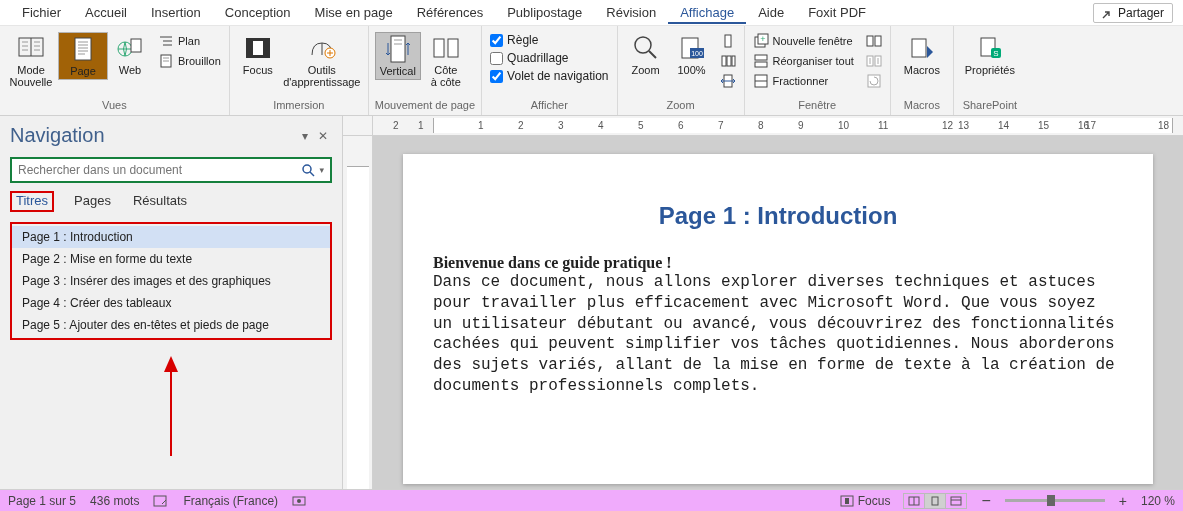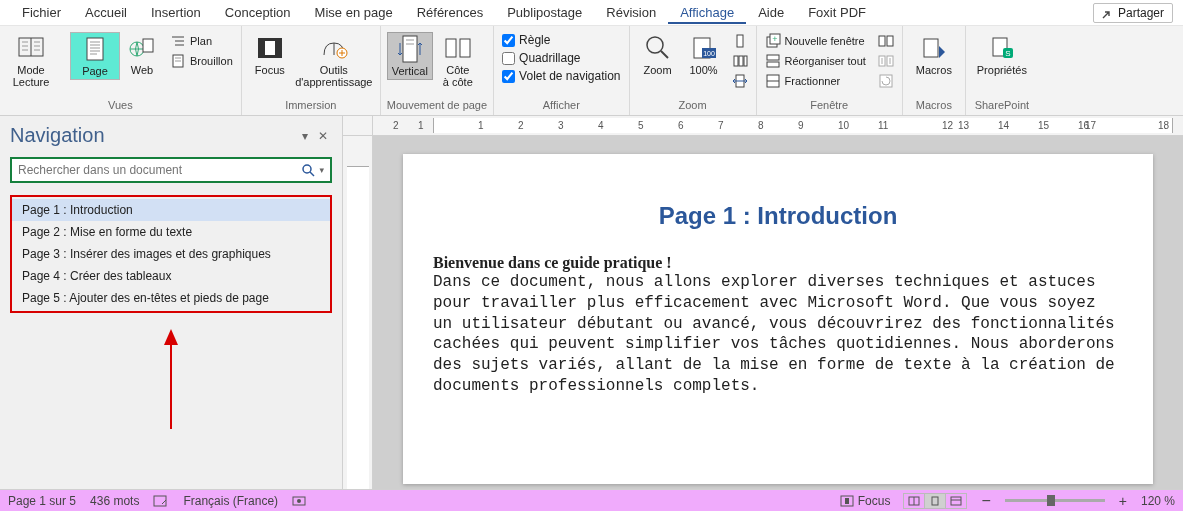--- a/index.html
+++ b/index.html
@@ -11,21 +11,21 @@
 .menu-row .mi.active { color: #2b579a; border-bottom: 2px solid #2b579a; padding-bottom: 2px; }
 .menu-row .share { margin-left: auto; border: 1px solid #c0c0c0; border-radius: 2px; padding: 2px 8px; display: flex; align-items: center; gap: 4px; font-size: 12px; }
 
 
 .ribbon { height: 90px; display: flex; background: #f3f3f3; border-bottom: 1px solid #d0d0d0; }
 .rgroup { display: flex; flex-direction: column; border-right: 1px solid #d9d9d9; padding: 2px 6px 0 6px; }
 .rgroup .ctrls { flex: 1; display: flex; align-items: flex-start; gap: 2px; padding-top: 4px; }
 .rgroup .glabel { height: 16px; text-align: center; font-size: 11px; color: #666; }
 
 .bigbtn { display: flex; flex-direction: column; align-items: center; width: 50px; padding: 2px; font-size: 11px; text-align: center; line-height: 1.1; gap: 2px; }
-.bigbtn.sel { background: #5eead4; border: 1px solid #b5b5b5; margin-left: 12px; }
+.bigbtn.sel { background: #a16207; border: 1px solid #b5b5b5; }
 .bigbtn.sel2 { background: #c5c5c5; border: 1px solid #a0a0a0; }
 .bigbtn .ico { width: 28px; height: 28px; display: flex; align-items: center; justify-content: center; }
 .smallcol { display: flex; flex-direction: column; gap: 2px; font-size: 11px; }
 .smallitem { display: flex; align-items: center; gap: 4px; padding: 1px 2px; white-space: nowrap; }
 .smallitem .sico { width: 16px; height: 16px; display: flex; align-items: center; justify-content: center; }
 
 .chk { display: flex; align-items: center; gap: 4px; font-size: 12px; padding: 1px 2px; }
 .chk input { width: 13px; height: 13px; }
 
 
@@ -115,21 +115,21 @@
               <line x1="14" y1="2" x2="14" y2="20" stroke="#444"></line>
               <line x1="5" y1="6" x2="11" y2="6" stroke="#999"></line>
               <line x1="5" y1="10" x2="11" y2="10" stroke="#999"></line>
               <line x1="5" y1="14" x2="11" y2="14" stroke="#999"></line>
               <line x1="17" y1="6" x2="23" y2="6" stroke="#999"></line>
               <line x1="17" y1="10" x2="23" y2="10" stroke="#999"></line>
               <line x1="17" y1="14" x2="23" y2="14" stroke="#999"></line>
             </svg>
           </span>
         <span style="white-space:pre-line">Mode
-Lecture</span>
+Nouvelle</span>
       </div>
       <div class="bigbtn sel">
         <span class="ico">
             <svg width="24" height="26">
               <rect x="4" y="2" width="16" height="22" fill="#fff" stroke="#444"></rect>
               <line x1="7" y1="6" x2="17" y2="6" stroke="#999"></line>
               <line x1="7" y1="9" x2="17" y2="9" stroke="#999"></line>
               <line x1="7" y1="12" x2="17" y2="12" stroke="#999"></line>
               <line x1="7" y1="15" x2="17" y2="15" stroke="#999"></line>
               <line x1="7" y1="18" x2="14" y2="18" stroke="#999"></line>
@@ -403,20 +403,25 @@
     </div>
     <div class="navsearch">
       <input type="text" placeholder="Rechercher dans un document" style="">
       <span class="sch">
         <svg width="14" height="14">
             <circle cx="6" cy="6" r="4" fill="none" stroke="#2b579a" stroke-width="1.5"></circle>
             <line x1="9" y1="9" x2="13" y2="13" stroke="#2b579a" stroke-width="1.5"></line>
           </svg>
       </span>
       <span style="color:#666;padding-left:4px;font-size:9px">▾</span>
+    </div>
+    <div class="navtabs">
+      <div class="tb act">Titres</div>
+      <div class="tb">Pages</div>
+      <div class="tb">Résultats</div>
     </div>
     <div class="navlist">
       <div class="row sel">Page 1 : Introduction</div>
       <div class="row">Page 2 : Mise en forme du texte</div>
       <div class="row">Page 3 : Insérer des images et des graphiques</div>
       <div class="row">Page 4 : Créer des tableaux</div>
       <div class="row">Page 5 : Ajouter des en-têtes et pieds de page</div>
     </div>
     <div class="arrowbox">
       <svg width="30" height="100">

